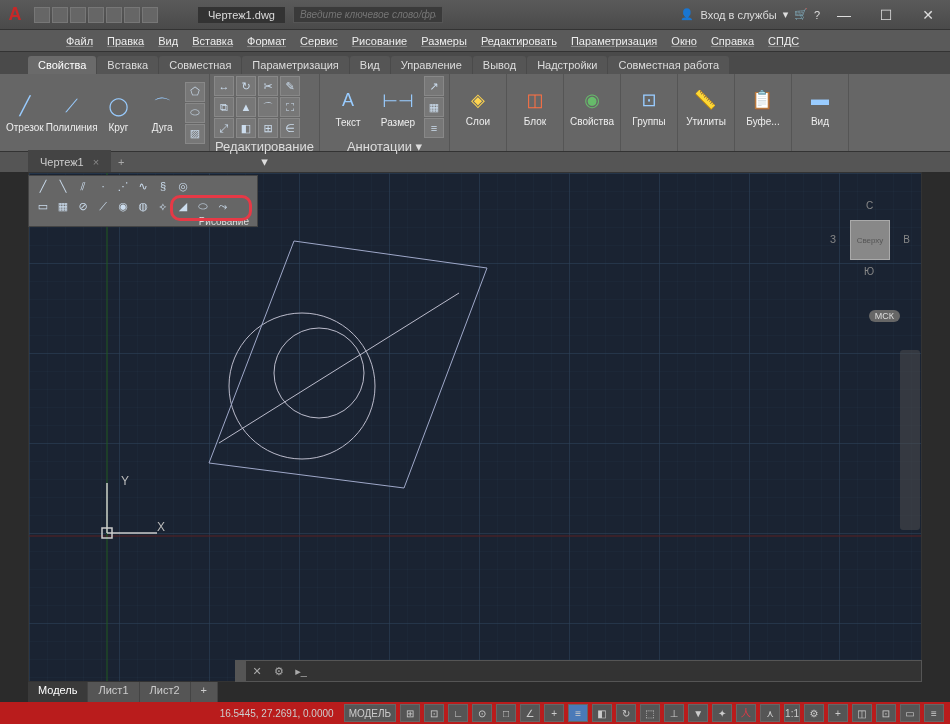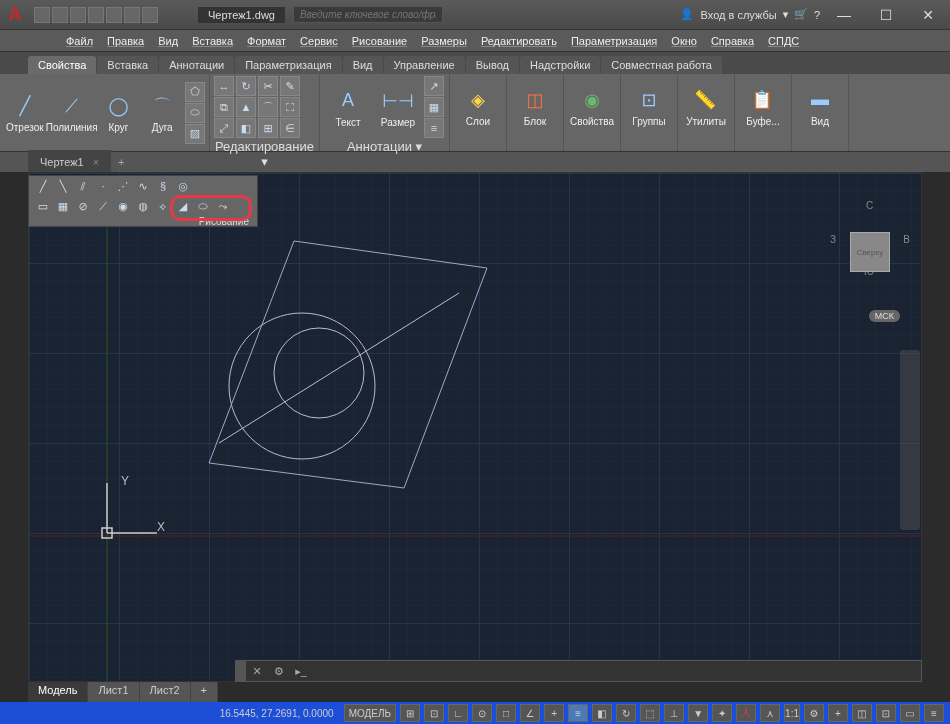--- a/index.html
+++ b/index.html
@@ -32,31 +32,31 @@
 .doc-tabs .plus { width:20px; text-align:center; color:#aaa; cursor:pointer; }
 .workspace { position:absolute; top:172px; left:28px; right:28px; bottom:42px; background:#1a2332; border:1px solid #333; overflow:hidden; }
 .workspace svg { position:absolute; top:0; left:0; }
 .draw-palette { position:absolute; top:175px; left:28px; width:230px; height:52px; background:#666; border:1px solid #444; z-index:5; }
 .draw-palette .prow { display:flex; gap:4px; padding:2px 6px; }
 .draw-palette .pbtn { width:16px; height:16px; display:flex; align-items:center; justify-content:center; font-size:11px; color:#cde; }
 .draw-palette .plabel { font-size:10px; color:#ddd; text-align:right; padding-right:8px; }
 .highlight { position:absolute; top:195px; left:170px; width:82px; height:26px; border:3px solid #e63946; border-radius:10px; z-index:6; pointer-events:none; }
 .svcs { position:absolute; left:28px; top:240px; width:16px; height:240px; background:#555; writing-mode:vertical-rl; text-align:center; font-size:10px; color:#ccc; transform:rotate(180deg); }
 .viewcube { position:absolute; top:200px; right:40px; width:80px; height:100px; z-index:4; }
-.viewcube .cube { width:40px; height:40px; background:#888; border:1px solid #aaa; position:absolute; left:20px; top:32px; display:flex; align-items:center; justify-content:center; font-size:8px; color:#555; }
+.viewcube .cube { width:40px; height:40px; background:#888; border:1px solid #aaa; position:absolute; left:20px; top:20px; display:flex; align-items:center; justify-content:center; font-size:8px; color:#555; }
 .viewcube .dir { position:absolute; font-size:10px; color:#888; }
 .navbar-right { position:absolute; right:30px; top:350px; width:20px; height:180px; background:rgba(80,80,80,0.5); border-radius:3px; }
 .cmdline { position:absolute; bottom:42px; left:235px; right:28px; height:22px; display:flex; align-items:center; background:#333; border:1px solid #555; }
 .cmdline .handle { width:10px; background:#555; height:100%; }
 .cmdline .cicon { width:22px; height:22px; display:flex; align-items:center; justify-content:center; color:#aaa; }
 .cmdline input { flex:1; background:#444; border:none; color:#888; font-style:italic; padding:2px 6px; font-size:11px; outline:none; }
 .layout-tabs { position:absolute; bottom:22px; left:28px; height:20px; display:flex; background:#555; }
 .layout-tabs .ltab { padding:2px 10px; font-size:11px; color:#ccc; cursor:pointer; border-right:1px solid #444; }
 .layout-tabs .ltab.active { background:#3a3a3a; color:#fff; }
-.statusbar { position:absolute; bottom:0; left:0; right:0; height:22px; background:#1d4ed8; display:flex; align-items:center; padding:0 6px; gap:4px; font-size:10px; color:#ccc; }
+.statusbar { position:absolute; bottom:0; left:0; right:0; height:22px; background:#b91c1c; display:flex; align-items:center; padding:0 6px; gap:4px; font-size:10px; color:#ccc; }
 .statusbar .sbtn { width:20px; height:18px; background:#555; border:1px solid #666; display:flex; align-items:center; justify-content:center; cursor:pointer; font-size:10px; }
 .statusbar .coords { margin-left:auto; margin-right:6px; }
 .mcklabel { position:absolute; top:310px; right:50px; background:#666; padding:1px 6px; border-radius:6px; font-size:9px; color:#ddd; z-index:4; }
 </style>
 </head>
 <body>
 
 <div class="titlebar">
   <div class="logo">A</div>
   <div class="qat">
@@ -94,21 +94,21 @@
     <div class="mitem">Редактировать</div>
     <div class="mitem">Параметризация</div>
     <div class="mitem">Окно</div>
     <div class="mitem">Справка</div>
     <div class="mitem">СПДС</div>
   </div>
 
 <div class="tabbar" id="tabbar">
     <div class="tab active">Свойства</div>
     <div class="tab">Вставка</div>
-    <div class="tab">Аннотации</div>
+    <div class="tab">Совместная</div>
     <div class="tab">Параметризация</div>
     <div class="tab">Вид</div>
     <div class="tab">Управление</div>
     <div class="tab">Вывод</div>
     <div class="tab">Надстройки</div>
     <div class="tab">Совместная работа</div>
   </div>
 
 <div class="ribbon">
   <div class="panel" style="width:210px;">

